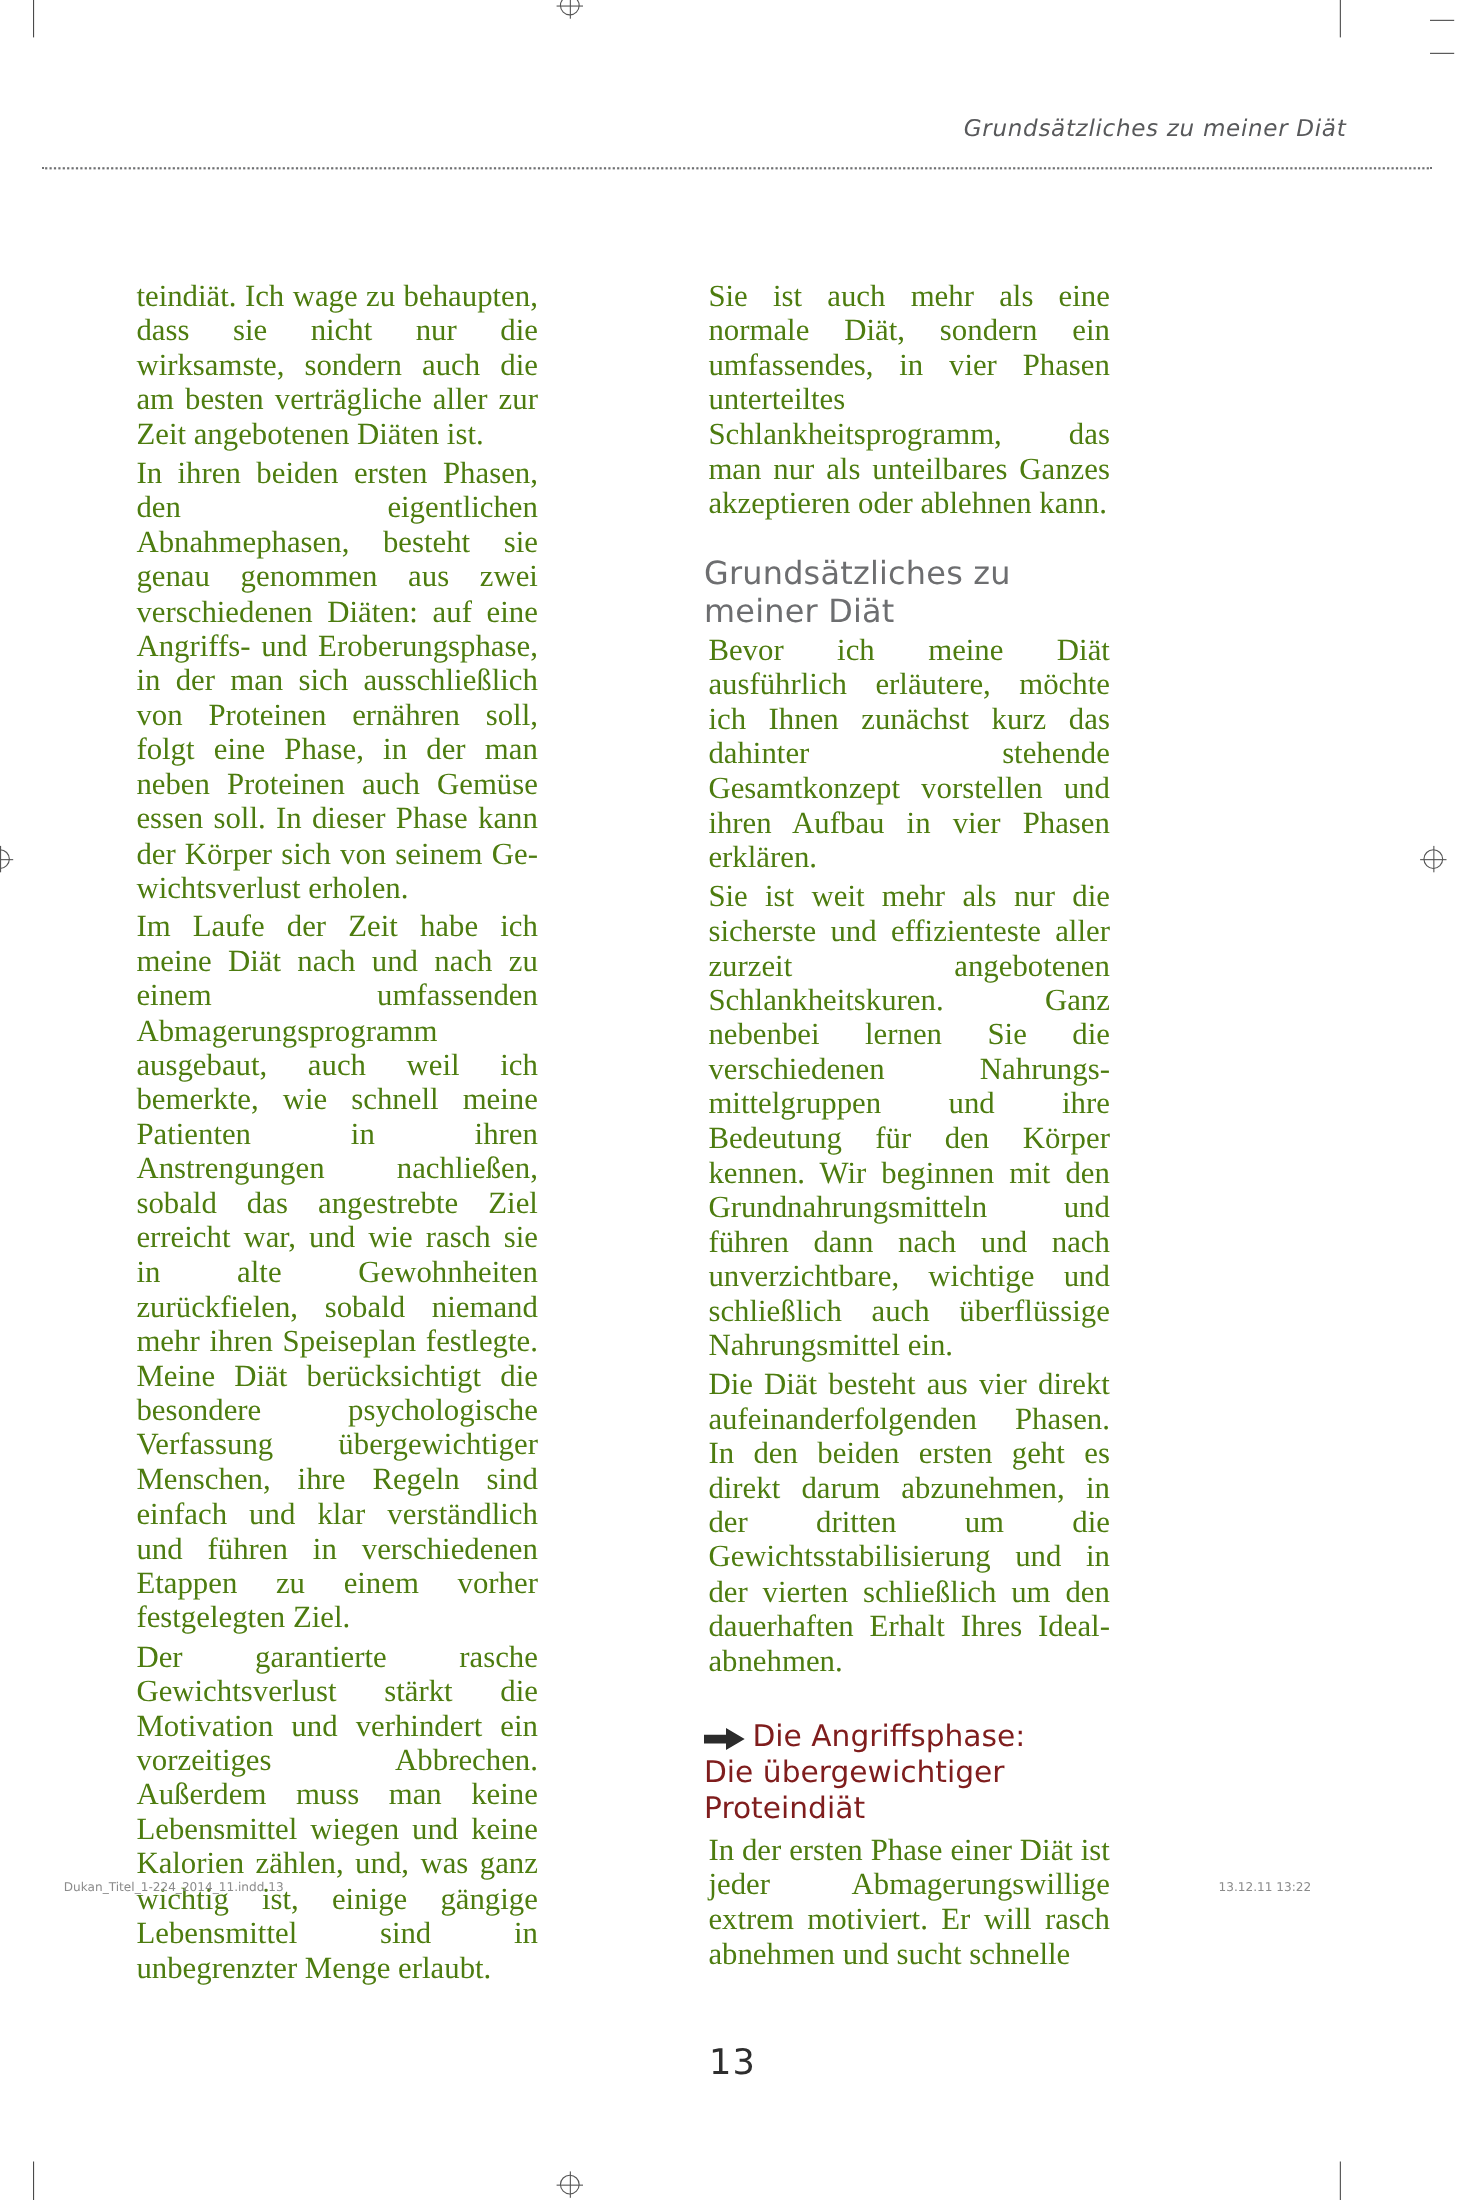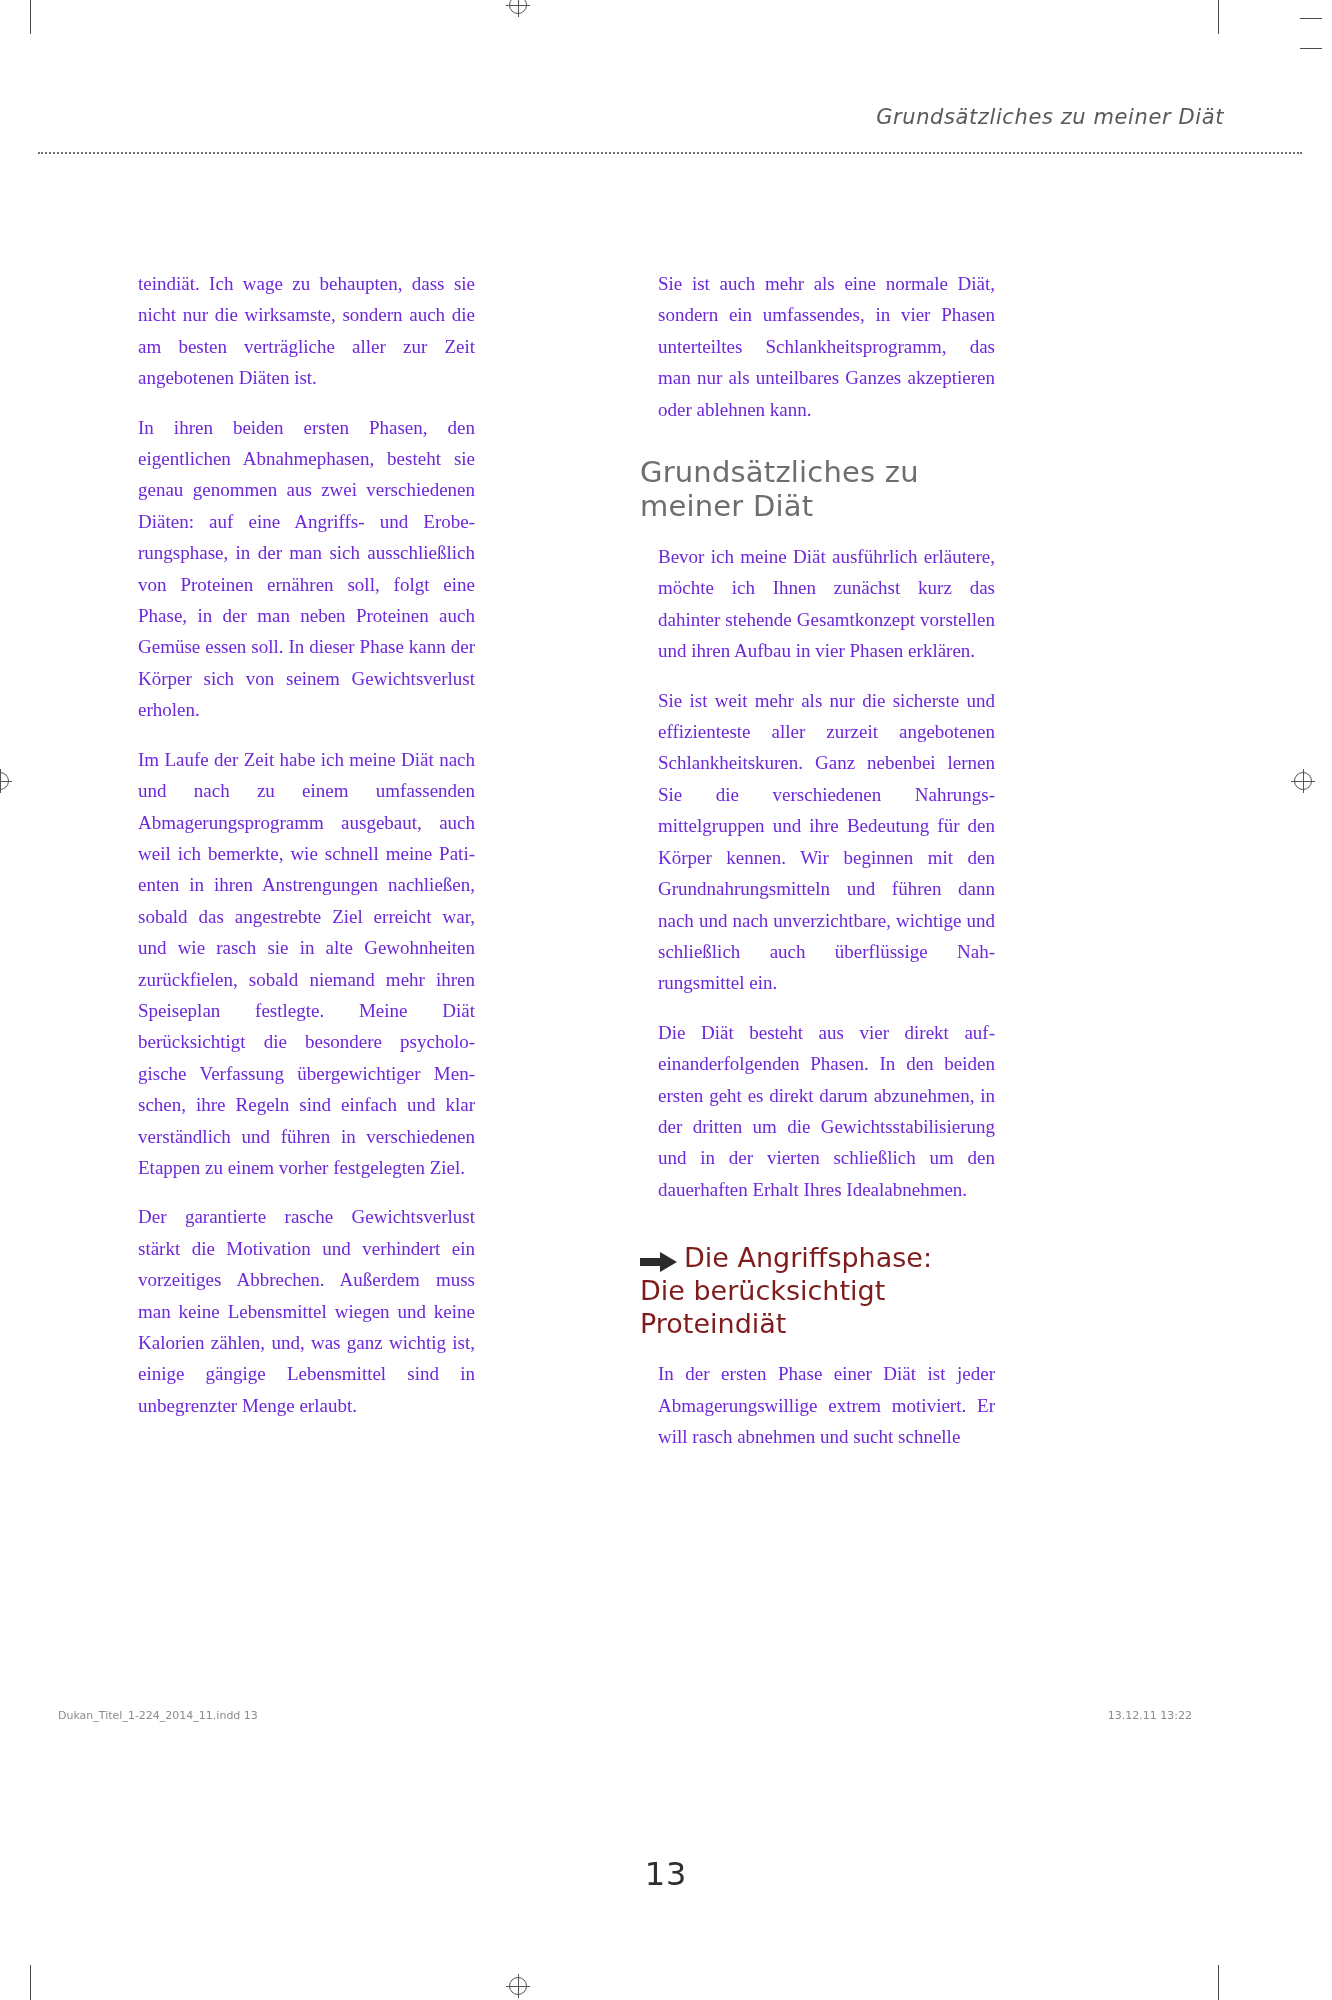--- a/index.html
+++ b/index.html
@@ -89,27 +89,27 @@
     display: flex;
     gap: 0;
   }
   .col {
     width: 373px;
     box-sizing: border-box;
   }
   .col-left { margin-right: 147px; }
 
   p.body {
-    margin: 18px;
-    font-size: 19px;
+    margin: 4px;
+    font-size: 28px;
     line-height: 31.4px;
     text-align: justify;
     text-justify: inter-word;
     hyphens: manual;
-    color: #6d28d9;
+    color: #4d7c0f;
   }
   p.body + p.body { margin-top: 0; }
 
   
   h2.section-title {
     margin: 30px 0 4px 0;
     font-family: "DejaVu Sans", sans-serif;
     font-weight: normal;
     font-size: 29px;
     letter-spacing: 0.2px;
@@ -201,21 +201,21 @@
       <p class="body">Bevor ich meine Diät ausführlich erläu­tere, möchte ich Ihnen zunächst kurz das dahinter stehende Gesamtkonzept vor­stellen und ihren Aufbau in vier Phasen erklären.</p>
       <p class="body">Sie ist weit mehr als nur die sicherste und effizienteste aller zurzeit angebote­nen Schlankheitskuren. Ganz nebenbei lernen Sie die verschiedenen Nahrungs­mittelgruppen und ihre Bedeutung für den Körper kennen. Wir beginnen mit den Grundnahrungsmitteln und führen dann nach und nach unverzichtbare, wichtige und schließlich auch überflüssige Nah­rungsmittel ein.</p>
       <p class="body">Die Diät besteht aus vier direkt auf­einanderfolgenden Phasen. In den beiden ersten geht es direkt darum abzuneh­men, in der dritten um die Gewichtsstabi­lisierung und in der vierten schließlich um den dauerhaften Erhalt Ihres Ideal­abnehmen.</p>
 
       <div class="arrow-heading">
         <span class="arrow">
           <svg width="38" height="22" viewBox="0 0 38 22" xmlns="http://www.w3.org/2000/svg">
             <path d="M0 7 H20 V1 L37 11 L20 21 V15 H0 Z" fill="#2b2b2b"></path>
           </svg>
         </span><span>Die Angriffsphase:</span>
-        <span class="line2">Die berücksichtigt Proteindiät</span>
+        <span class="line2">Die übergewichtiger Proteindiät</span>
       </div>
 
       <p class="body">In der ersten Phase einer Diät ist jeder Abmagerungswillige extrem motiviert. Er will rasch abnehmen und sucht schnelle</p>
     </div>
   </div>
 
   <div class="folio">13</div>
 
   <div class="slug slug-left">Dukan_Titel_1-224_2014_11.indd   13</div>
   <div class="slug slug-right">13.12.11   13:22</div>

